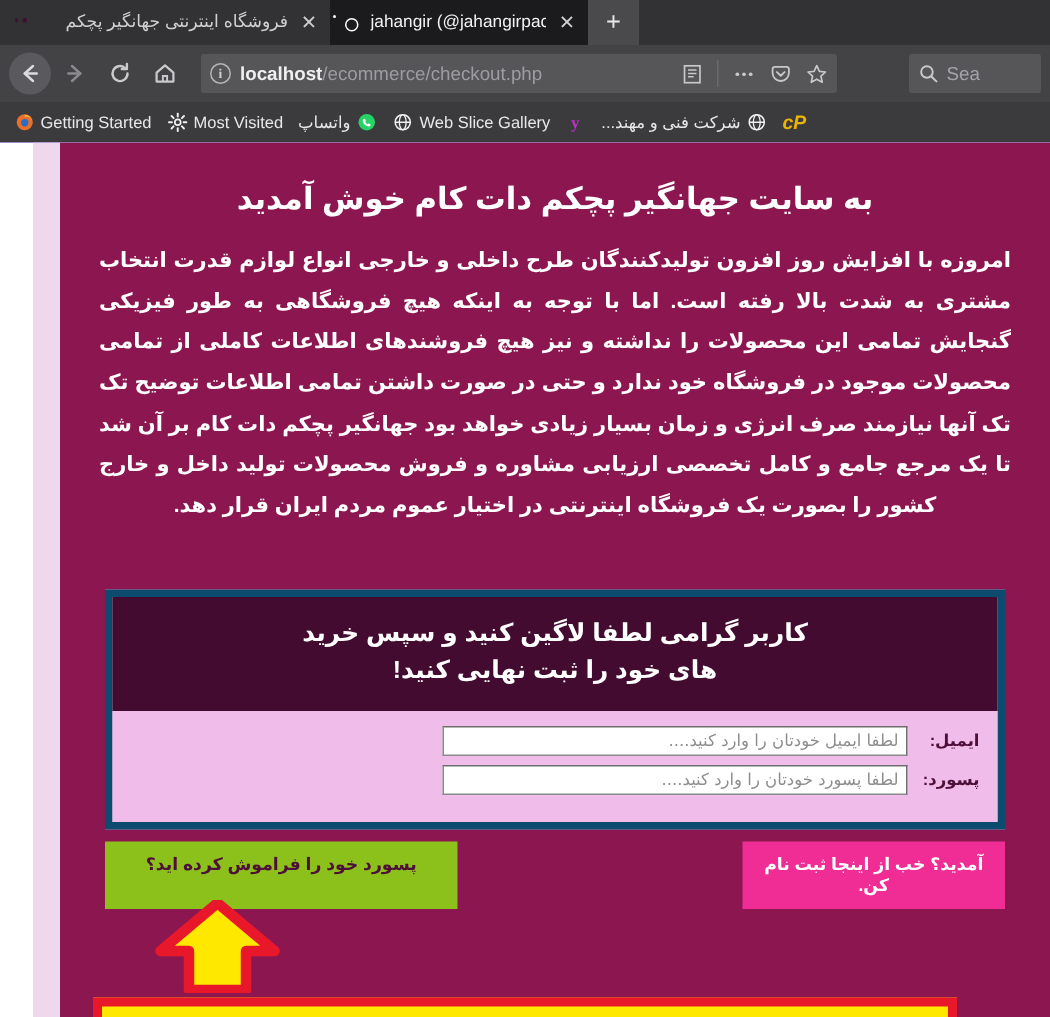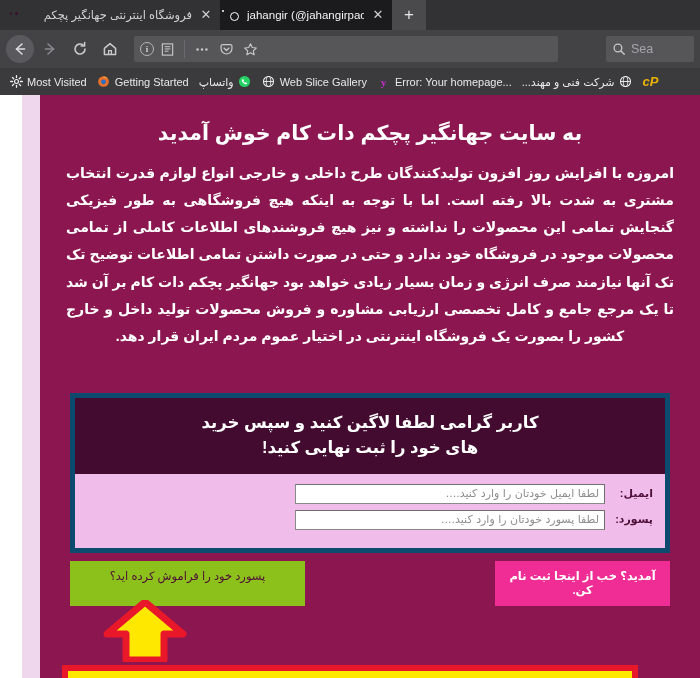--- a/index.html
+++ b/index.html
@@ -306,21 +306,21 @@
   
   .actions-row {
     position: relative;
     display: flex;
     justify-content: space-between;
     margin: 8px 8px 0 8px;
   }
   .btn-forgot {
     background: #8cc01b;
     color: #4e0f38;
-    font-size: 11.5px; font-weight: normal;
+    font-size: 11.5px; font-weight: bold;
     text-align: center;
     padding: 8px 10px 9px 10px;
     width: 235px;
     cursor: pointer;
     order: 2;
   }
   .btn-register {
     background: #ef2d95;
     color: #ffffff;
     font-size: 11.5px; font-weight: bold;
@@ -401,20 +401,21 @@
 
       <div class="navbtn">
         <svg width="16" height="16" viewBox="0 0 16 16" aria-hidden="true">
           <path d="M2.4 7.4 L8 2.6 L13.6 7.4 L13.6 13.4 L2.4 13.4 Z" fill="none" stroke="currentColor" stroke-width="1.5" stroke-linejoin="round"></path>
           <path d="M6.6 13.4 L6.6 9.6 L9.4 9.6 L9.4 13.4" fill="none" stroke="currentColor" stroke-width="1.3"></path>
         </svg>
       </div>
 
       <div class="urlbar">
         <span class="url-info">i</span>
+        <span class="url-text"><b>localhost</b><span>/ecommerce/checkout.php</span></span>
         <span class="url-icons">
           <span class="url-icon">
             <svg width="15" height="15" viewBox="0 0 16 16" aria-hidden="true">
               <rect x="2.5" y="2" width="11" height="12" fill="none" stroke="currentColor" stroke-width="1.2"></rect>
               <line x1="5" y1="5" x2="11" y2="5" stroke="currentColor" stroke-width="1.1"></line>
               <line x1="5" y1="7.4" x2="11" y2="7.4" stroke="currentColor" stroke-width="1.1"></line>
               <line x1="5" y1="9.8" x2="9" y2="9.8" stroke="currentColor" stroke-width="1.1"></line>
             </svg>
           </span>
           <span class="vsep"></span>
@@ -448,47 +449,47 @@
         </span>
         <span class="search-ph">Sea</span>
       </div>
     </div>
 
     <div class="bookmarks">
 
       <div class="bm">
         <span class="bm-ico">
           <svg width="13" height="13" viewBox="0 0 16 16" aria-hidden="true">
+            <circle cx="8" cy="8" r="6.6" fill="#e8702a"></circle>
+            <path d="M8 1.8 A6.2 6.2 0 0 1 14 7 A5 5 0 0 0 8 3.4 Z" fill="#f5c23a"></path>
+            <circle cx="8" cy="8.4" r="3" fill="#2b6dc4"></circle>
+          </svg>
+        </span>
+        <span class="bm-label">Getting Started</span>
+      </div>
+
+      <div class="bm">
+        <span class="bm-ico">
+          <svg width="13" height="13" viewBox="0 0 16 16" aria-hidden="true">
             <circle cx="8" cy="8" r="2.4" fill="none" stroke="#f0f0f2" stroke-width="1.4"></circle>
             <g stroke="#f0f0f2" stroke-width="1.6" stroke-linecap="round">
               <line x1="8" y1="0.8" x2="8" y2="3.2"></line>
                 <line x1="8" y1="12.8" x2="8" y2="15.2"></line>
               <line x1="0.8" y1="8" x2="3.2" y2="8"></line>
                 <line x1="12.8" y1="8" x2="15.2" y2="8"></line>
               <line x1="2.9" y1="2.9" x2="4.6" y2="4.6"></line>
                 <line x1="11.4" y1="11.4" x2="13.1" y2="13.1"></line>
               <line x1="13.1" y1="2.9" x2="11.4" y2="4.6"></line>
                 <line x1="4.6" y1="11.4" x2="2.9" y2="13.1"></line>
             </g>
           </svg>
         </span>
         <span class="bm-label">Most Visited</span>
       </div>
 
-      <div class="bm">
-        <span class="bm-ico">
-          <svg width="13" height="13" viewBox="0 0 16 16" aria-hidden="true">
-            <circle cx="8" cy="8" r="6.6" fill="#e8702a"></circle>
-            <path d="M8 1.8 A6.2 6.2 0 0 1 14 7 A5 5 0 0 0 8 3.4 Z" fill="#f5c23a"></path>
-            <circle cx="8" cy="8.4" r="3" fill="#2b6dc4"></circle>
-          </svg>
-        </span>
-        <span class="bm-label">Getting Started</span>
-      </div>
-
       <div class="bm rtl">
         <span class="bm-ico">
           <svg width="13" height="13" viewBox="0 0 16 16" aria-hidden="true">
             <circle cx="8" cy="8" r="6.8" fill="#25d366"></circle>
             <path d="M5.6 5.2 c0.4 -0.3 0.9 -0.1 1.1 0.3 l0.5 1 c0.1 0.3 0 0.6 -0.2 0.8 l-0.3 0.3 c0.4 0.9 1.1 1.6 2 2 l0.3 -0.3 c0.2 -0.2 0.5 -0.3 0.8 -0.2 l1 0.5 c0.4 0.2 0.6 0.7 0.3 1.1 -0.6 0.8 -1.8 0.9 -3 0.3 -1.5 -0.7 -2.7 -1.9 -3.2 -3.2 -0.4 -1 -0.2 -2 0.7 -2.6 z" fill="#ffffff"></path>
           </svg>
         </span>
         <span class="bm-label">واتساپ</span>
       </div>
 
@@ -502,21 +503,20 @@
         </span>
         <span class="bm-label">Web Slice Gallery</span>
       </div>
 
       <div class="bm">
         <span class="bm-ico">
           <svg width="13" height="13" viewBox="0 0 16 16" aria-hidden="true">
             <text x="8" y="13" font-size="14" font-weight="bold" fill="#c12ec6" text-anchor="middle" font-family="Liberation Serif, serif">y</text>
           </svg>
         </span>
-        <span class="bm-label">Error: Your homepage...</span>
       </div>
 
       <div class="bm rtl">
         <span class="bm-ico">
           <svg width="13" height="13" viewBox="0 0 16 16" aria-hidden="true">
             <circle cx="8" cy="8" r="6.2" fill="none" stroke="#f0f0f2" stroke-width="1.3"></circle>
             <ellipse cx="8" cy="8" rx="2.8" ry="6.2" fill="none" stroke="#f0f0f2" stroke-width="1.1"></ellipse>
             <line x1="1.8" y1="8" x2="14.2" y2="8" stroke="#f0f0f2" stroke-width="1.1"></line>
           </svg>
         </span>

